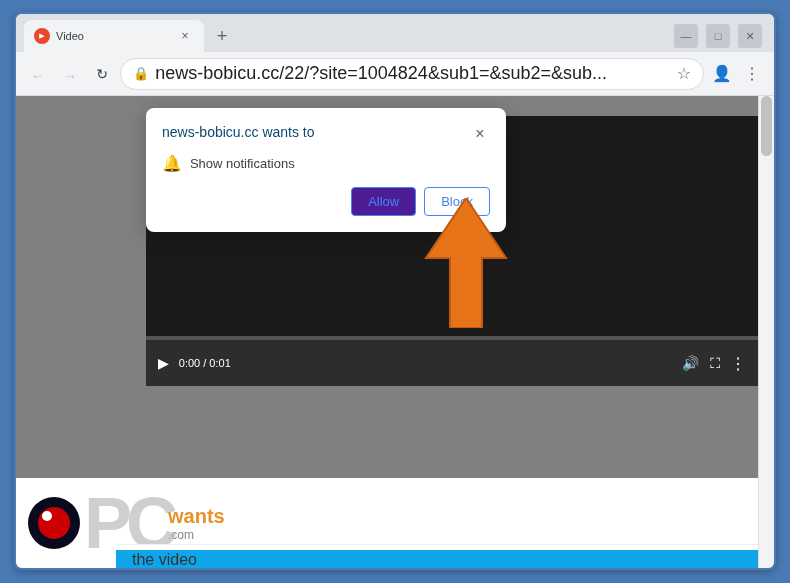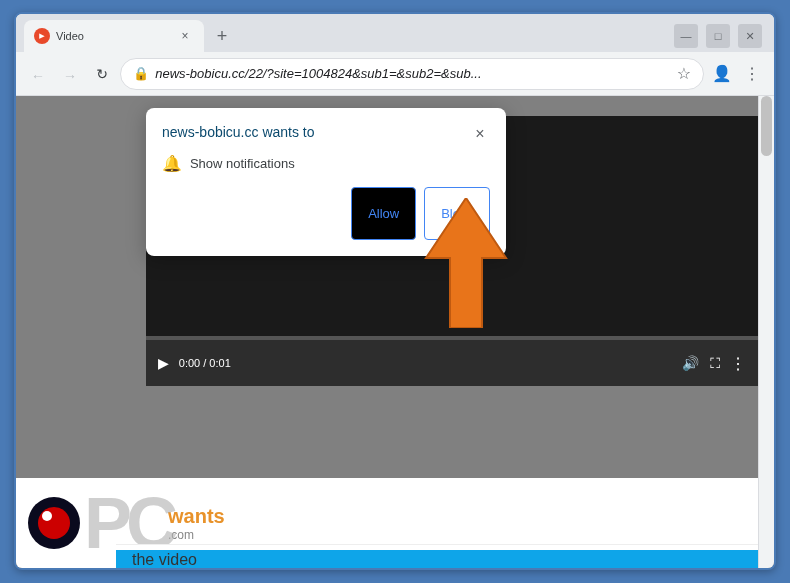--- a/index.html
+++ b/index.html
@@ -162,27 +162,26 @@
       gap: 6px;
       border: 1px solid #dadce0;
     }
 
     .url-lock {
       color: #5f6368;
       font-size: 13px;
     }
 
     .url-text {
-      font-size: 13px;
+      font-size: 18px;
       color: #202124;
       flex: 1;
       white-space: nowrap;
       overflow: hidden;
       text-overflow: ellipsis;
-      font-style: italic;
     }
 
     .url-star {
       color: #5f6368;
       font-size: 16px;
     }
 
     .address-icons {
       display: flex;
       align-items: center;
@@ -297,24 +296,24 @@
     }
 
     .popup-buttons {
       display: flex;
       justify-content: flex-end;
       gap: 8px;
     }
 
     .btn-allow {
       border: 1px solid #4285f4;
-      background: #000000;
+      background: #4c1d95;
       color: #4285f4;
       border-radius: 4px;
-      padding: 18px 16px;
+      padding: 6px 16px;
       font-size: 13px;
       cursor: pointer;
       font-family: inherit;
     }
 
     .btn-block {
       border: 1px solid #4285f4;
       background: white;
       color: #4285f4;
       border-radius: 4px;

